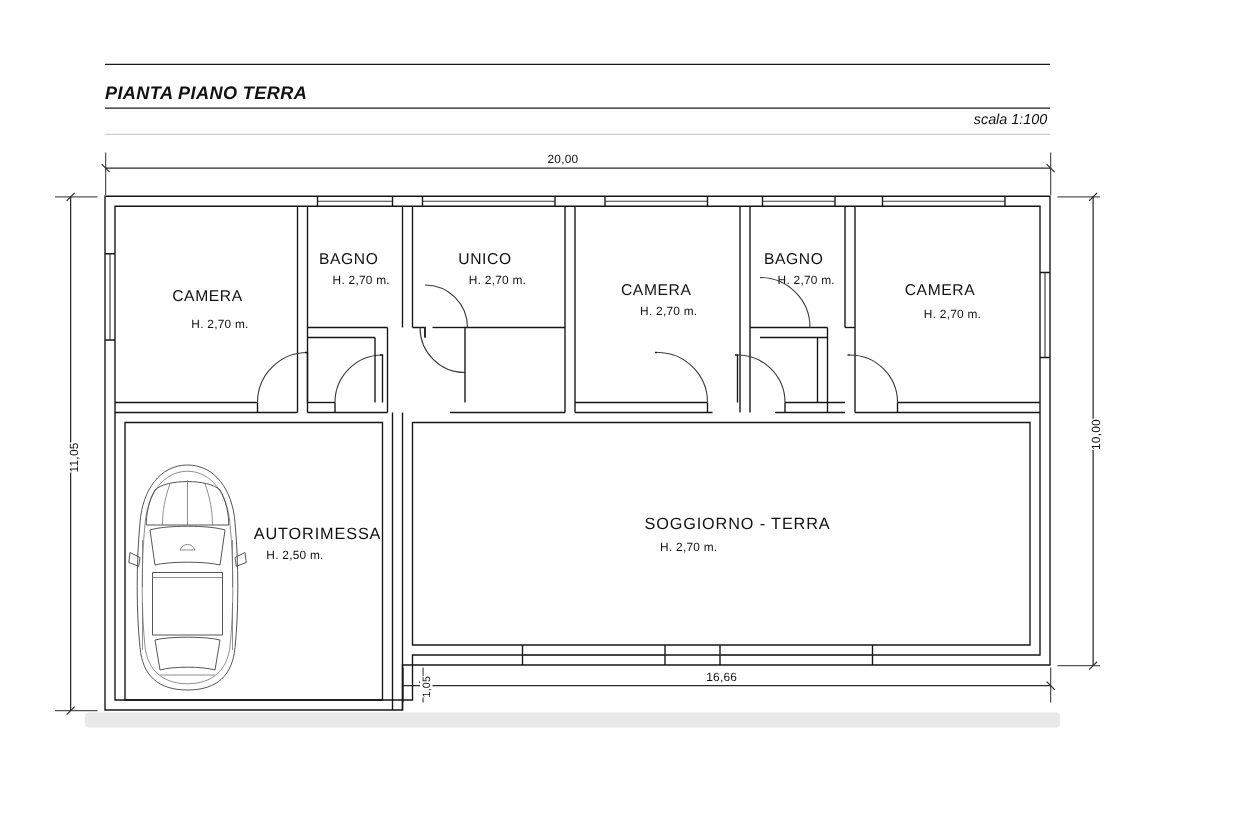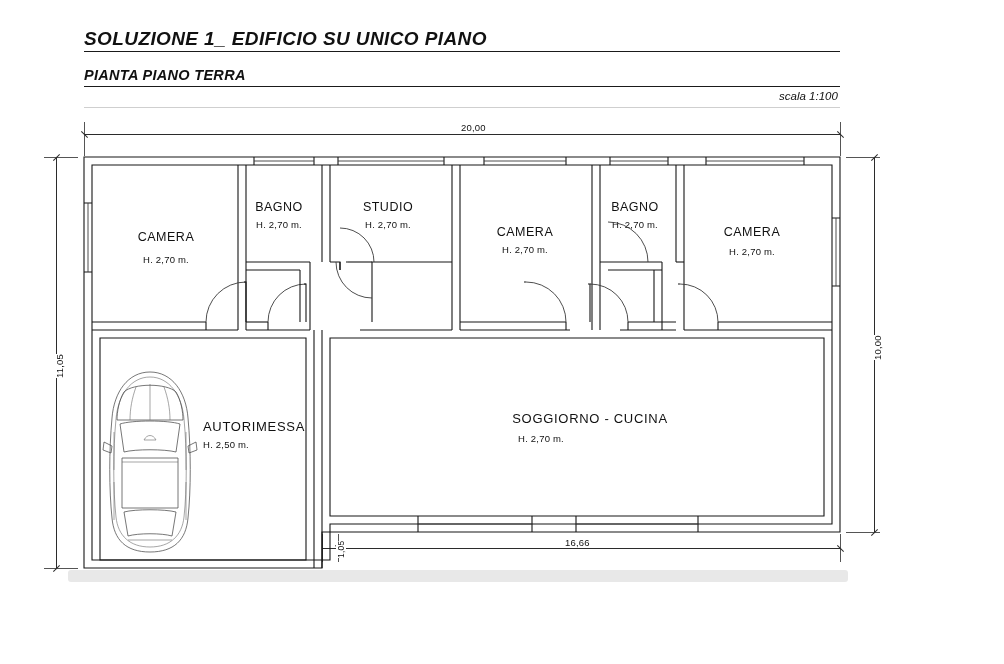--- a/index.html
+++ b/index.html
@@ -125,20 +125,21 @@
     font-size: 13px;
     letter-spacing: 0.7px;
   }
   .room-h {
     position: absolute;
     font-size: 9.5px;
     letter-spacing: 0.2px;
     white-space: nowrap;
     text-align: right;
     transform: translateX(-50%);
+    padding-left: 20px;
   }
 
   
   #plan-svg {
     position: absolute;
     left: 0; top: 0;
     width: 1004px;
     height: 664px;
     pointer-events: none;
   }
@@ -170,35 +171,34 @@
     width: 780px; height: 12px;
     background: #e8e8e8;
     border-radius: 3px;
   }
 </style>
 </head>
 <body>
 
 <div id="sheet">
 
-  <div class="title-main">SOLUZIONE 1_ EDIFICIO SU UNICO PIANO</div>
   <div class="rule rule-main"></div>
 
   <div class="title-sub">PIANTA PIANO TERRA</div>
   <div class="rule rule-sub"></div>
 
   <div class="scale-label">scala 1:100</div>
   <div class="rule rule-scale"></div>
 
   <div class="ext-line" style="left:84px;  top:122px; height:34px;"></div>
   <div class="ext-line" style="left:840px; top:122px; height:34px;"></div>
   <div class="dim-line" style="left:84px; top:134px; width:756px;"></div>
   <div class="tick" style="left:80px;  top:134px;"></div>
   <div class="tick" style="left:836px; top:134px;"></div>
-  <div class="dim-text" style="left:458px; top:122px;">20,00</div>
+  <div class="dim-text" style="left:435px; top:122px;">20,00</div>
 
   <div class="ext-line-h" style="left:44px; top:157px; width:34px;"></div>
   <div class="ext-line-h" style="left:44px; top:568px; width:34px;"></div>
   <div class="dim-line-v" style="left:56px; top:157px; height:411px;"></div>
   <div class="tick-v" style="left:56px; top:153px;"></div>
   <div class="tick-v" style="left:56px; top:564px;"></div>
   <div class="dim-text-v" style="left:54px; top:378px;">11,05</div>
 
   <div class="ext-line-h" style="left:846px; top:157px; width:34px;"></div>
   <div class="ext-line-h" style="left:846px; top:532px; width:34px;"></div>
@@ -216,36 +216,36 @@
   <div class="tick" style="left:836px; top:548px;"></div>
   <div class="dim-text" style="left:562px; top:537px;">16,66</div>
   <div class="dim-text-v" style="left:336px; top:558px; font-size:8.5px;">1,05</div>
 
   <div class="room-name" style="left:166px; top:230px;">CAMERA</div>
   <div class="room-h" style="left:166px; top:254px;">H. 2,70 m.</div>
 
   <div class="room-name" style="left:279px; top:200px;">BAGNO</div>
   <div class="room-h" style="left:279px; top:219px;">H. 2,70 m.</div>
 
-  <div class="room-name" style="left:388px; top:200px;">STUDIO</div>
+  <div class="room-name" style="left:388px; top:200px;">UNICO</div>
   <div class="room-h" style="left:388px; top:219px;">H. 2,70 m.</div>
 
   <div class="room-name" style="left:525px; top:225px;">CAMERA</div>
   <div class="room-h" style="left:525px; top:244px;">H. 2,70 m.</div>
 
   <div class="room-name" style="left:635px; top:200px;">BAGNO</div>
   <div class="room-h" style="left:635px; top:219px;">H. 2,70 m.</div>
 
   <div class="room-name" style="left:752px; top:225px;">CAMERA</div>
   <div class="room-h" style="left:752px; top:246px;">H. 2,70 m.</div>
 
   <div class="room-name big" style="left:254px; top:419px;">AUTORIMESSA</div>
   <div class="room-h" style="left:226px; top:439px;">H. 2,50 m.</div>
 
-  <div class="room-name big" style="left:590px; top:411px;">SOGGIORNO -  CUCINA</div>
+  <div class="room-name big" style="left:590px; top:411px;">SOGGIORNO -  TERRA</div>
   <div class="room-h" style="left:541px; top:433px;">H. 2,70 m.</div>
 
   <div class="ground"></div>
 
   <svg id="plan-svg" viewBox="0 0 1004 664" xmlns="http://www.w3.org/2000/svg">
 
     <path class="stroke-dark" d="M84,157 L840,157 L840,532 L322,532 L322,568 L84,568 Z"></path>
 
     <path class="stroke-dark" d="M92,165 L832,165 L832,524 L330,524 L330,560 L92,560 Z"></path>
 

